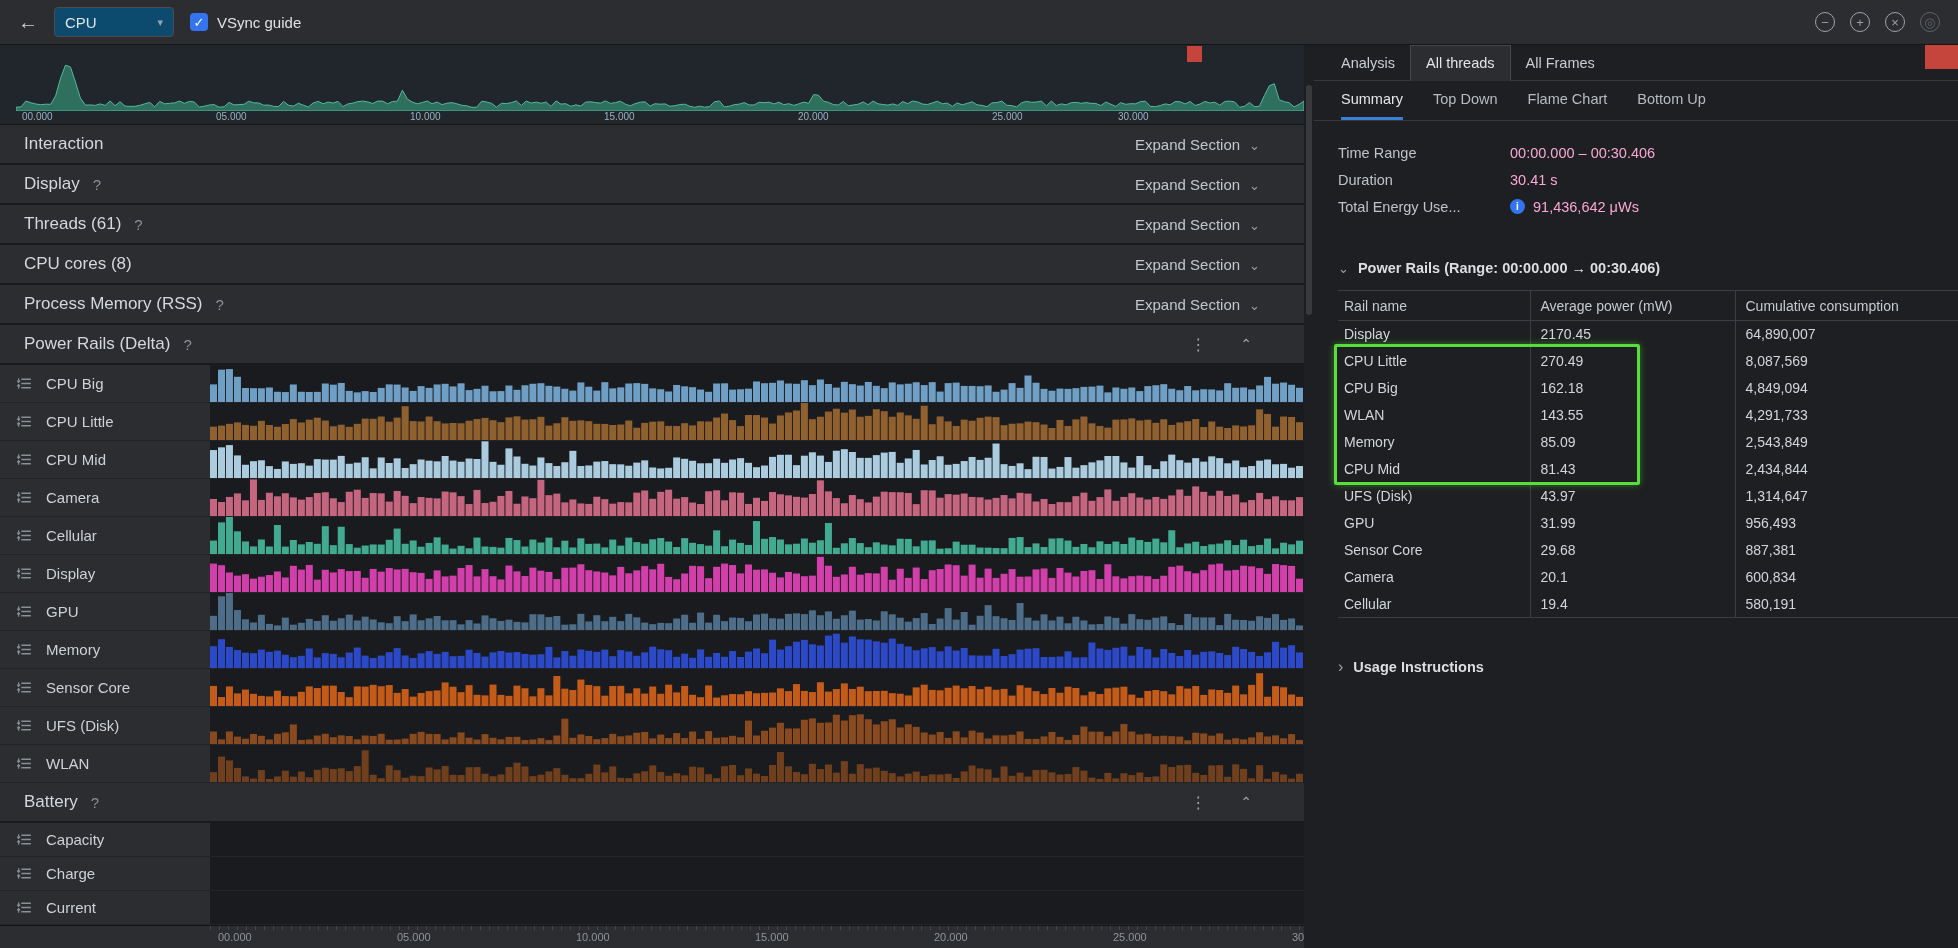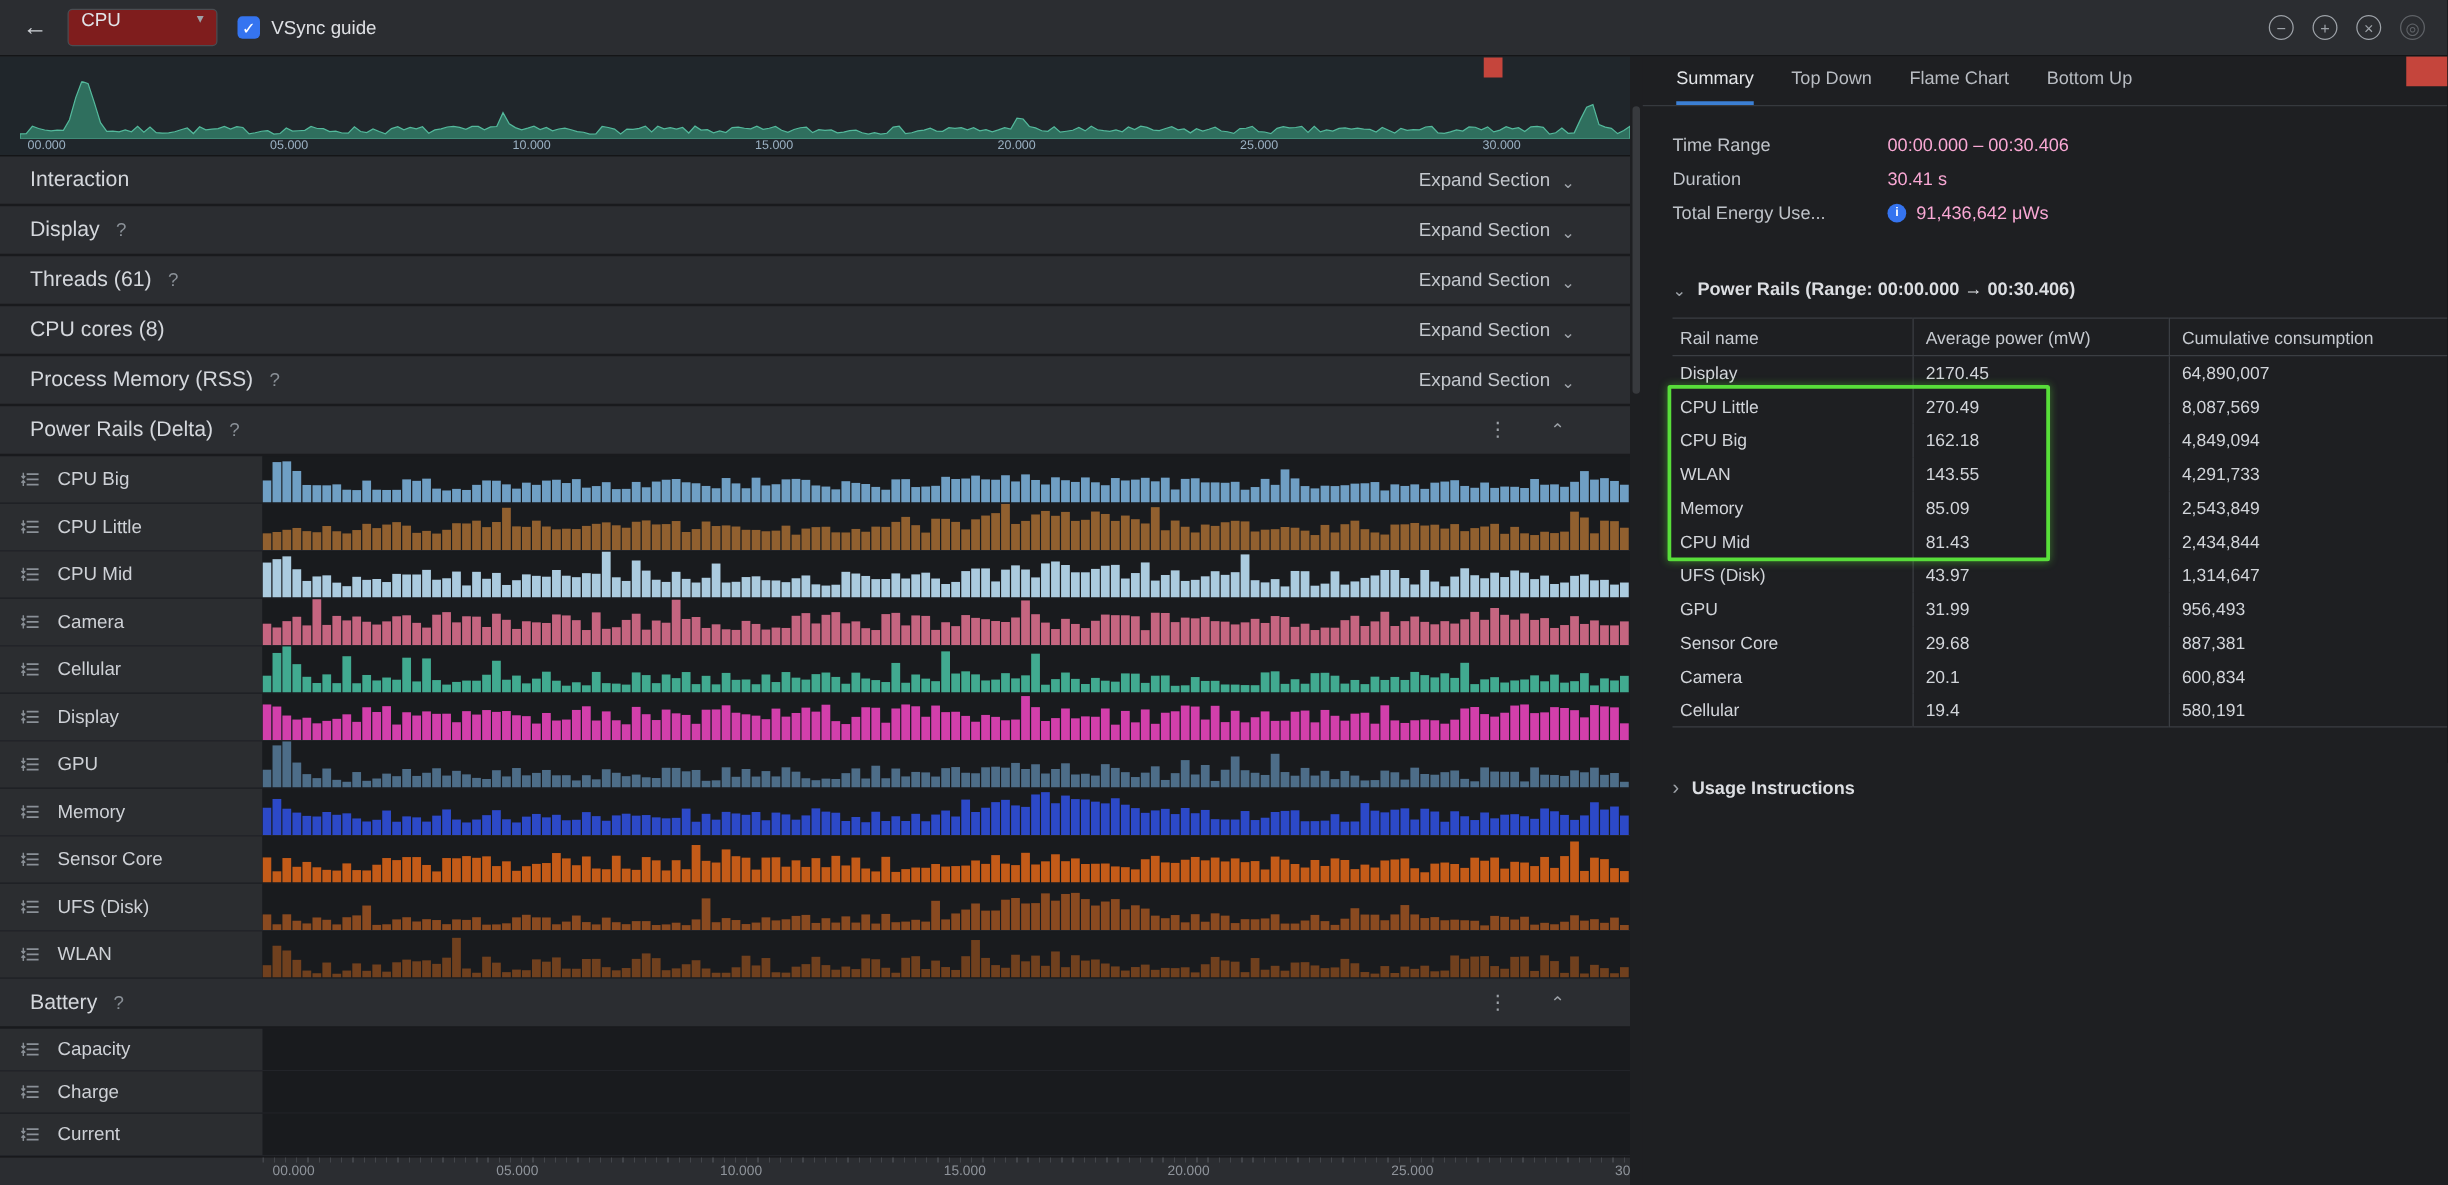--- a/index.html
+++ b/index.html
@@ -3,22 +3,22 @@
 <meta charset="utf-8">
 <style>
   *{margin:0;padding:0;box-sizing:border-box}
   body{background:#000;font-family:"Liberation Sans",sans-serif}
   .app{position:relative;width:1958px;height:948px;background:#1e1f22;color:#d4d7dc;overflow:hidden}
 
   
   .toolbar{position:absolute;top:0;left:0;width:100%;height:45px;background:#2b2d31;
     border-bottom:1px solid #141517;display:flex;align-items:center;gap:16px;padding:0 18px;z-index:20}
   .back-arrow{font-size:20px;color:#ced1d6;cursor:pointer}
-  .proc-select{display:flex;align-items:flex-start;justify-content:space-between;width:120px;height:30px;
-    border:1px solid #4a4d52;border-radius:4px;padding:0 10px;font-size:15px;color:#e2e4e8;background:#7f1d1d}
+  .proc-select{display:flex;align-items:center;justify-content:space-between;width:120px;height:30px;
+    border:1px solid #4a4d52;border-radius:4px;padding:0 10px;font-size:15px;color:#e2e4e8;background:#0c4a6e}
   .proc-select .caret{font-size:11px;color:#9da2a8}
   .vsync{display:flex;align-items:center;gap:9px;font-size:15px;color:#dfe1e5}
   .checkbox{width:18px;height:18px;border-radius:4px;background:#3574f0;color:#fff;font-size:13px;
     display:flex;align-items:center;justify-content:center;line-height:1}
   .toolbar-right{margin-left:auto;display:flex;gap:15px;align-items:center}
   .circ-icon{width:20px;height:20px;border:1.6px solid #9da2a8;border-radius:50%;color:#9da2a8;
     display:flex;align-items:center;justify-content:center;font-size:13px;line-height:1}
   .circ-icon.dim{opacity:.45}
 
   
@@ -130,21 +130,21 @@
       <svg class="cpu-spark" viewBox="0 0 1288 46" preserveAspectRatio="none">
           <polygon points="0,46 0.0,42.2 5.0,41.9 9.9,36.0 14.9,37.8 19.8,39.0 24.8,39.7 29.7,39.2 34.7,39.3 39.6,30.8 44.6,13.1 49.5,0.0 54.5,2.0 59.4,16.9 64.4,33.1 69.4,40.1 74.3,39.9 79.3,40.4 84.2,38.9 89.2,40.4 94.1,36.0 99.1,40.7 104.0,36.7 109.0,41.1 113.9,41.4 118.9,41.3 123.8,40.4 128.8,38.8 133.8,37.4 138.7,41.8 143.7,36.4 148.6,38.8 153.6,38.3 158.5,37.9 163.5,36.1 168.4,38.3 173.4,36.4 178.3,37.0 183.3,42.1 188.2,41.2 193.2,40.0 198.2,39.6 203.1,42.2 208.1,41.8 213.0,37.4 218.0,39.9 222.9,39.6 227.9,39.3 232.8,36.2 237.8,37.8 242.7,37.9 247.7,40.2 252.6,40.0 257.6,41.4 262.6,41.5 267.5,36.4 272.5,40.2 277.4,41.1 282.4,38.2 287.3,40.2 292.3,42.0 297.2,37.9 302.2,36.4 307.1,38.8 312.1,37.0 317.0,38.1 322.0,36.4 327.0,41.6 331.9,38.9 336.9,38.1 341.8,36.6 346.8,36.1 351.7,36.9 356.7,38.5 361.6,36.1 366.6,36.1 371.5,38.8 376.5,36.5 381.4,36.2 386.4,25.2 391.4,34.1 396.3,37.1 401.3,38.8 406.2,37.5 411.2,36.0 416.1,38.7 421.1,37.0 426.0,39.6 431.0,38.2 435.9,37.6 440.9,38.8 445.8,40.3 450.8,40.8 455.8,42.3 460.7,42.2 465.7,36.2 470.6,37.0 475.6,38.3 480.5,42.2 485.5,38.3 490.4,38.5 495.4,37.7 500.3,35.9 505.3,40.5 510.2,36.0 515.2,38.1 520.2,37.1 525.1,38.3 530.1,37.0 535.0,41.4 540.0,35.9 544.9,39.1 549.9,38.7 554.8,41.3 559.8,39.8 564.7,41.0 569.7,37.1 574.6,36.8 579.6,37.6 584.6,38.1 589.5,35.9 594.5,38.4 599.4,37.6 604.4,36.2 609.3,39.2 614.3,40.8 619.2,38.6 624.2,37.2 629.1,36.8 634.1,41.1 639.0,38.7 644.0,39.2 649.0,38.9 653.9,41.2 658.9,40.7 663.8,39.5 668.8,39.2 673.7,41.2 678.7,42.3 683.6,41.2 688.6,42.2 693.5,41.6 698.5,36.7 703.4,36.0 708.4,41.9 713.4,41.2 718.3,39.7 723.3,39.1 728.2,37.6 733.2,39.9 738.1,40.0 743.1,37.2 748.0,37.7 753.0,37.2 757.9,38.9 762.9,37.2 767.8,39.7 772.8,38.7 777.8,40.4 782.7,38.9 787.7,37.1 792.6,38.3 797.6,29.6 802.5,30.2 807.5,36.2 812.4,37.3 817.4,39.6 822.3,40.0 827.3,36.4 832.2,40.7 837.2,40.0 842.2,39.2 847.1,37.0 852.1,39.7 857.0,36.0 862.0,38.8 866.9,39.5 871.9,40.1 876.8,38.9 881.8,40.4 886.7,36.6 891.7,38.6 896.6,36.0 901.6,36.9 906.6,39.1 911.5,39.5 916.5,37.8 921.4,36.3 926.4,38.8 931.3,38.1 936.3,41.3 941.2,37.9 946.2,39.8 951.1,38.4 956.1,36.8 961.0,39.8 966.0,40.4 971.0,41.7 975.9,37.9 980.9,37.6 985.8,36.1 990.8,40.3 995.7,40.6 1000.7,41.9 1005.6,37.7 1010.6,36.4 1015.5,37.3 1020.5,37.0 1025.4,36.1 1030.4,40.9 1035.4,36.0 1040.3,40.5 1045.3,38.9 1050.2,39.8 1055.2,37.7 1060.1,37.4 1065.1,38.3 1070.0,37.6 1075.0,38.3 1079.9,38.5 1084.9,40.6 1089.8,37.0 1094.8,39.2 1099.8,41.4 1104.7,37.7 1109.7,39.3 1114.6,38.7 1119.6,38.8 1124.5,36.6 1129.5,36.2 1134.4,41.3 1139.4,41.7 1144.3,40.5 1149.3,38.9 1154.2,39.8 1159.2,36.5 1164.2,36.8 1169.1,38.9 1174.1,36.5 1179.0,40.5 1184.0,39.1 1188.9,36.4 1193.9,38.0 1198.8,37.2 1203.8,40.2 1208.7,36.5 1213.7,36.1 1218.6,36.9 1223.6,42.3 1228.6,41.2 1233.5,37.5 1238.5,41.6 1243.4,41.3 1248.4,30.5 1253.3,20.8 1258.3,18.7 1263.2,34.7 1268.2,36.7 1273.1,37.7 1278.1,41.9 1283.0,39.4 1288.0,36.0 1288,46" fill="#2f6f5e" stroke="#54b99c" stroke-width="1"></polygon>
         </svg>
       <div class="top-ticks" id="top-ticks">
           <span style="left: 22px;">00.000</span>
           <span style="left: 216px;">05.000</span>
           <span style="left: 410px;">10.000</span>
           <span style="left: 604px;">15.000</span>
           <span style="left: 798px;">20.000</span>
           <span style="left: 992px;">25.000</span>
-          <span style="left: 1186px;">30.000</span>
+          <span style="left: 1118px;">30.000</span>
         </div>
     </div>
 
     <div id="sections">
         <div class="section-row">
     <span>Interaction</span>
     <span class="help" style="visibility: hidden;">?</span>
     <span class="expand">
       <span>Expand Section</span>
       <span class="chev">⌄</span>
@@ -1898,20 +1898,31 @@
   </div>
 
   <div class="v-scrollbar">
     <div class="v-thumb"></div>
   </div>
 
   <div class="red-marker-a"></div>
   <div class="red-marker-b"></div>
 
   <div class="right-panel">
+    <div class="tabs-row" id="tabs">
+        <div class="tab">
+    <span>Analysis</span>
+  </div>
+        <div class="tab active">
+    <span>All threads</span>
+  </div>
+        <div class="tab">
+    <span>All Frames</span>
+  </div>
+      </div>
     <div class="subtabs-row" id="subtabs">
         <div class="subtab active">
     <span>Summary</span>
   </div>
         <div class="subtab">
     <span>Top Down</span>
   </div>
         <div class="subtab">
     <span>Flame Chart</span>
   </div>

